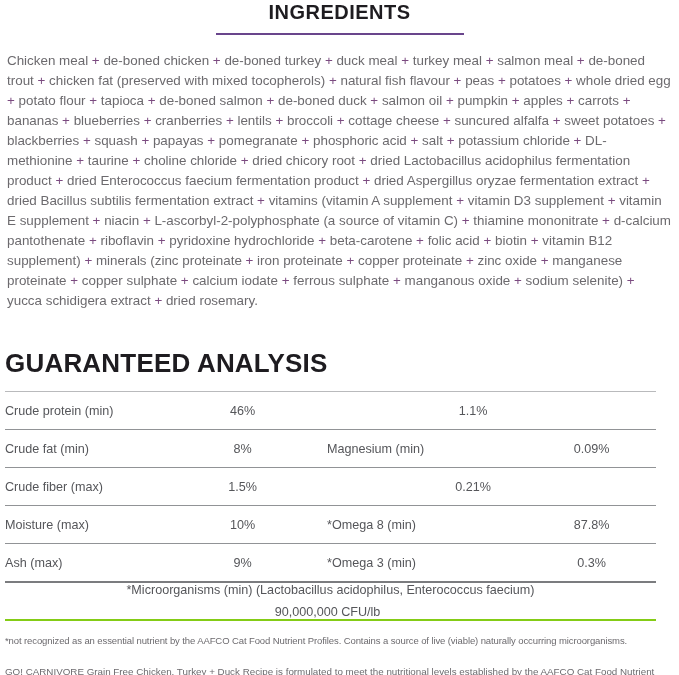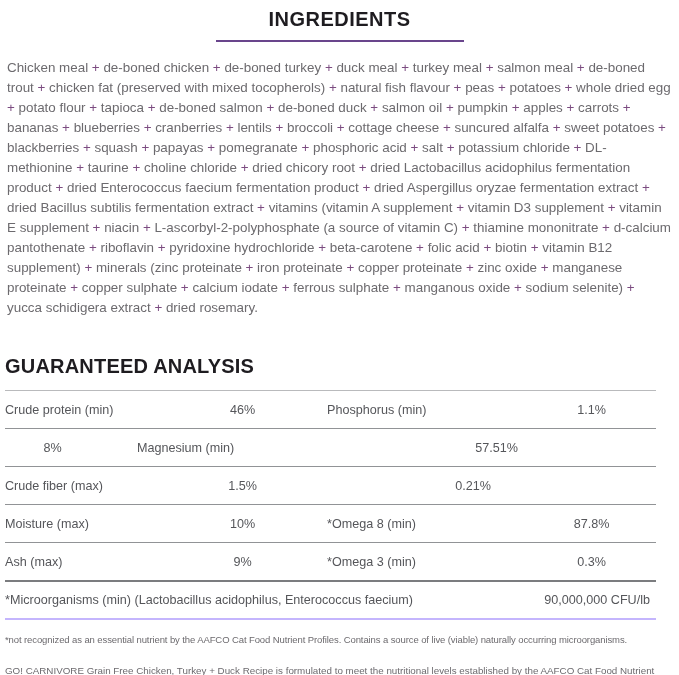--- a/index.html
+++ b/index.html
@@ -5,39 +5,39 @@
   html,body{margin:0;padding:0;background:#ffffff;}
   .page{
     position:relative;
     width:679px;height:675px;
     background:#ffffff;
     overflow:hidden;
     font-family:"Liberation Sans",sans-serif;
     color:#55565a;
   }
   .title{
-    margin:0;padding-top:8px;
+    margin:0;padding-top:1px;
     text-align:center;
     font-size:20px;font-weight:bold;letter-spacing:.5px;
     color:#1e1c20;
   }
   .rule{
     width:248px;height:2px;border:0;
     background:#69458c;
     margin:9px auto 0;
   }
   .ingredients{
     margin:16px 7px 0;
     font-size:13.4px;line-height:20px;
     color:#6c6a6e;
   }
   .ingredients .plus{color:#7b4b80;}
   .ga-title{
     margin:37px 0 0 5px;
-    font-size:20px;font-weight:bold;letter-spacing:.2px;
+    font-size:26px;font-weight:bold;letter-spacing:.2px;
     color:#1e1c20;
   }
   .ga-table{
     margin:12px 0 0 5px;
     width:651px;
     border-top:1px solid #b9babc;
     font-size:12.6px;
     color:#55565a;
   }
   .ga-row{
@@ -46,21 +46,22 @@
     border-bottom:1px solid #919396;
   }
   .ga-row.heavy{border-bottom:2px solid #7b7c7f;}
   .ga-row .l1{width:190px;}
   .ga-row .v1{width:95px;text-align:center;}
   .ga-row .l2{width:200px;margin-left:37px;}
   .ga-row .v2{flex:1;text-align:center;}
   .ga-row-full{
     display:flex;align-items:center;
     height:36px;
-    border-bottom:2px solid #c4b5fd;
+    border-bottom:2px solid #84cc16;
+    flex-direction:column;
   }
   .ga-row-full .label{flex:1;}
   .ga-row-full .value{padding-right:6px;}
   .footnote{
     margin:14px 5px 0;
     font-size:9.5px;letter-spacing:-.1px;
     white-space:nowrap;
     color:#6c6a6e;
   }
   .formulation{
@@ -79,28 +80,28 @@
 
   <p class="ingredients">Chicken meal<span class="plus"> + </span>de-boned chicken<span class="plus"> + </span>de-boned turkey<span class="plus"> + </span>duck meal<span class="plus"> + </span>turkey meal<span class="plus"> + </span>salmon meal<span class="plus"> + </span>de-boned trout<span class="plus"> + </span>chicken fat (preserved with mixed tocopherols)<span class="plus"> + </span>natural fish flavour<span class="plus"> + </span>peas<span class="plus"> + </span>potatoes<span class="plus"> + </span>whole dried egg<span class="plus"> + </span>potato flour<span class="plus"> + </span>tapioca<span class="plus"> + </span>de-boned salmon<span class="plus"> + </span>de-boned duck<span class="plus"> + </span>salmon oil<span class="plus"> + </span>pumpkin<span class="plus"> + </span>apples<span class="plus"> + </span>carrots<span class="plus"> + </span>bananas<span class="plus"> + </span>blueberries<span class="plus"> + </span>cranberries<span class="plus"> + </span>lentils<span class="plus"> + </span>broccoli<span class="plus"> + </span>cottage cheese<span class="plus"> + </span>suncured alfalfa<span class="plus"> + </span>sweet potatoes<span class="plus"> + </span>blackberries<span class="plus"> + </span>squash<span class="plus"> + </span>papayas<span class="plus"> + </span>pomegranate<span class="plus"> + </span>phosphoric acid<span class="plus"> + </span>salt<span class="plus"> + </span>potassium chloride<span class="plus"> + </span>DL-methionine<span class="plus"> + </span>taurine<span class="plus"> + </span>choline chloride<span class="plus"> + </span>dried chicory root<span class="plus"> + </span>dried Lactobacillus acidophilus fermentation product<span class="plus"> + </span>dried Enterococcus faecium fermentation product<span class="plus"> + </span>dried Aspergillus oryzae fermentation extract<span class="plus"> + </span>dried Bacillus subtilis fermentation extract<span class="plus"> + </span>vitamins (vitamin A supplement<span class="plus"> + </span>vitamin D3 supplement<span class="plus"> + </span>vitamin E supplement<span class="plus"> + </span>niacin<span class="plus"> + </span>L-ascorbyl-2-polyphosphate (a source of vitamin C)<span class="plus"> + </span>thiamine mononitrate<span class="plus"> + </span>d-calcium pantothenate<span class="plus"> + </span>riboflavin<span class="plus"> + </span>pyridoxine hydrochloride<span class="plus"> + </span>beta-carotene<span class="plus"> + </span>folic acid<span class="plus"> + </span>biotin<span class="plus"> + </span>vitamin B12 supplement)<span class="plus"> + </span>minerals (zinc proteinate<span class="plus"> + </span>iron proteinate<span class="plus"> + </span>copper proteinate<span class="plus"> + </span>zinc oxide<span class="plus"> + </span>manganese proteinate<span class="plus"> + </span>copper sulphate<span class="plus"> + </span>calcium iodate<span class="plus"> + </span>ferrous sulphate<span class="plus"> + </span>manganous oxide<span class="plus"> + </span>sodium selenite)<span class="plus"> + </span>yucca schidigera extract<span class="plus"> + </span>dried rosemary.</p>
 
   <h2 class="ga-title">GUARANTEED ANALYSIS</h2>
 
   <div class="ga-table">
 
     <div class="ga-row">
       <span class="l1">Crude protein (min)</span>
       <span class="v1">46%</span>
-      <span class="l2">Phosphorus (min)</span>
       <span class="v2">1.1%</span>
     </div>
 
     <div class="ga-row">
+      <span class="l1">Crude fat (min)</span>
       <span class="v1">8%</span>
       <span class="l2">Magnesium (min)</span>
-      <span class="v2">57.51%</span>
+      <span class="v2">0.09%</span>
     </div>
 
     <div class="ga-row">
       <span class="l1">Crude fiber (max)</span>
       <span class="v1">1.5%</span>
       <span class="v2">0.21%</span>
     </div>
 
     <div class="ga-row">
       <span class="l1">Moisture (max)</span>

